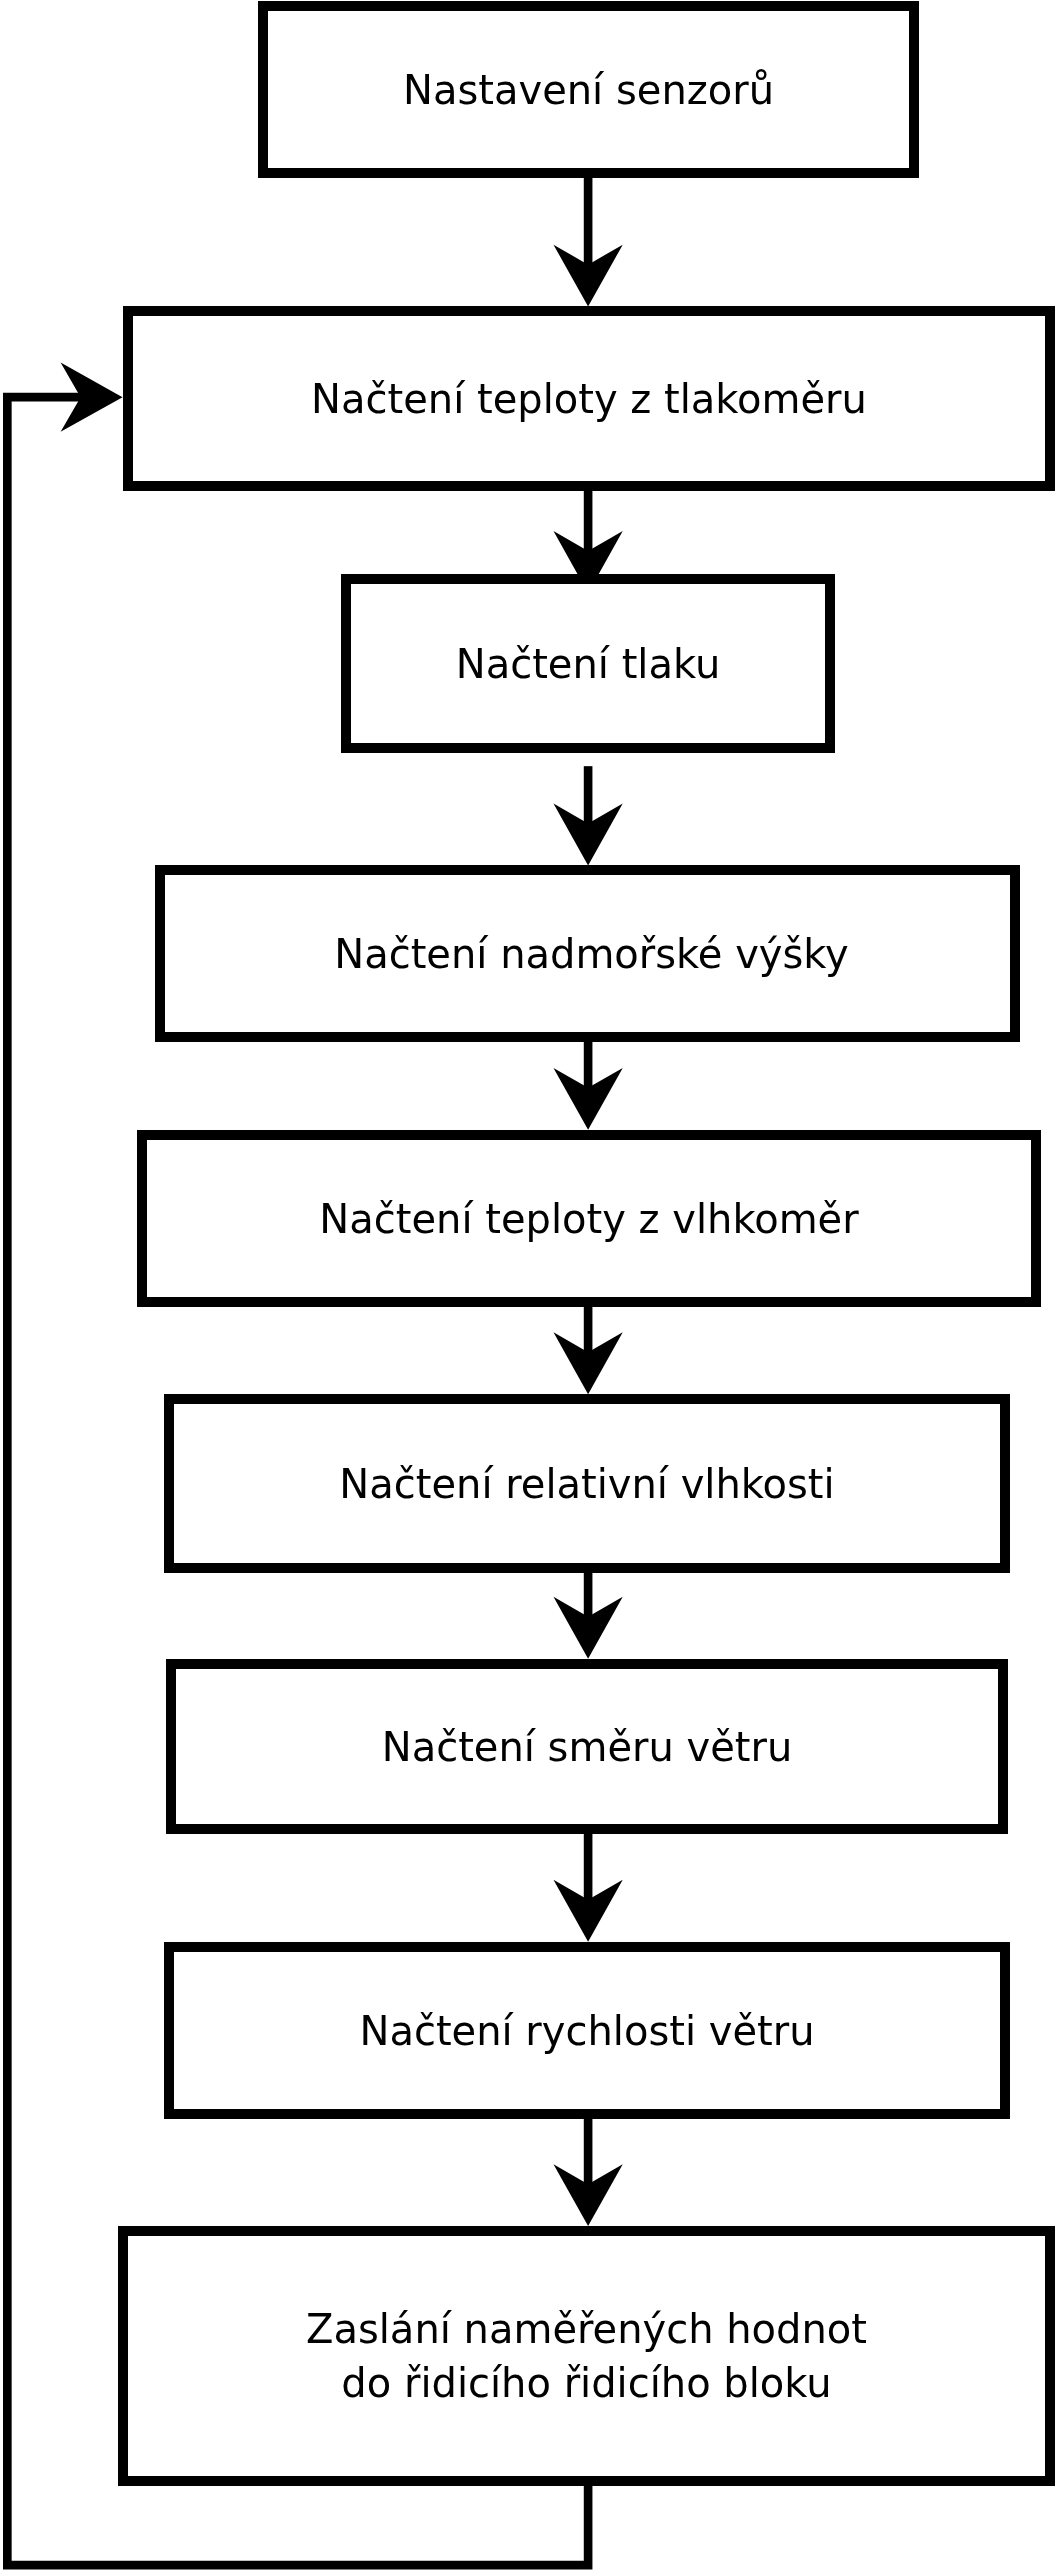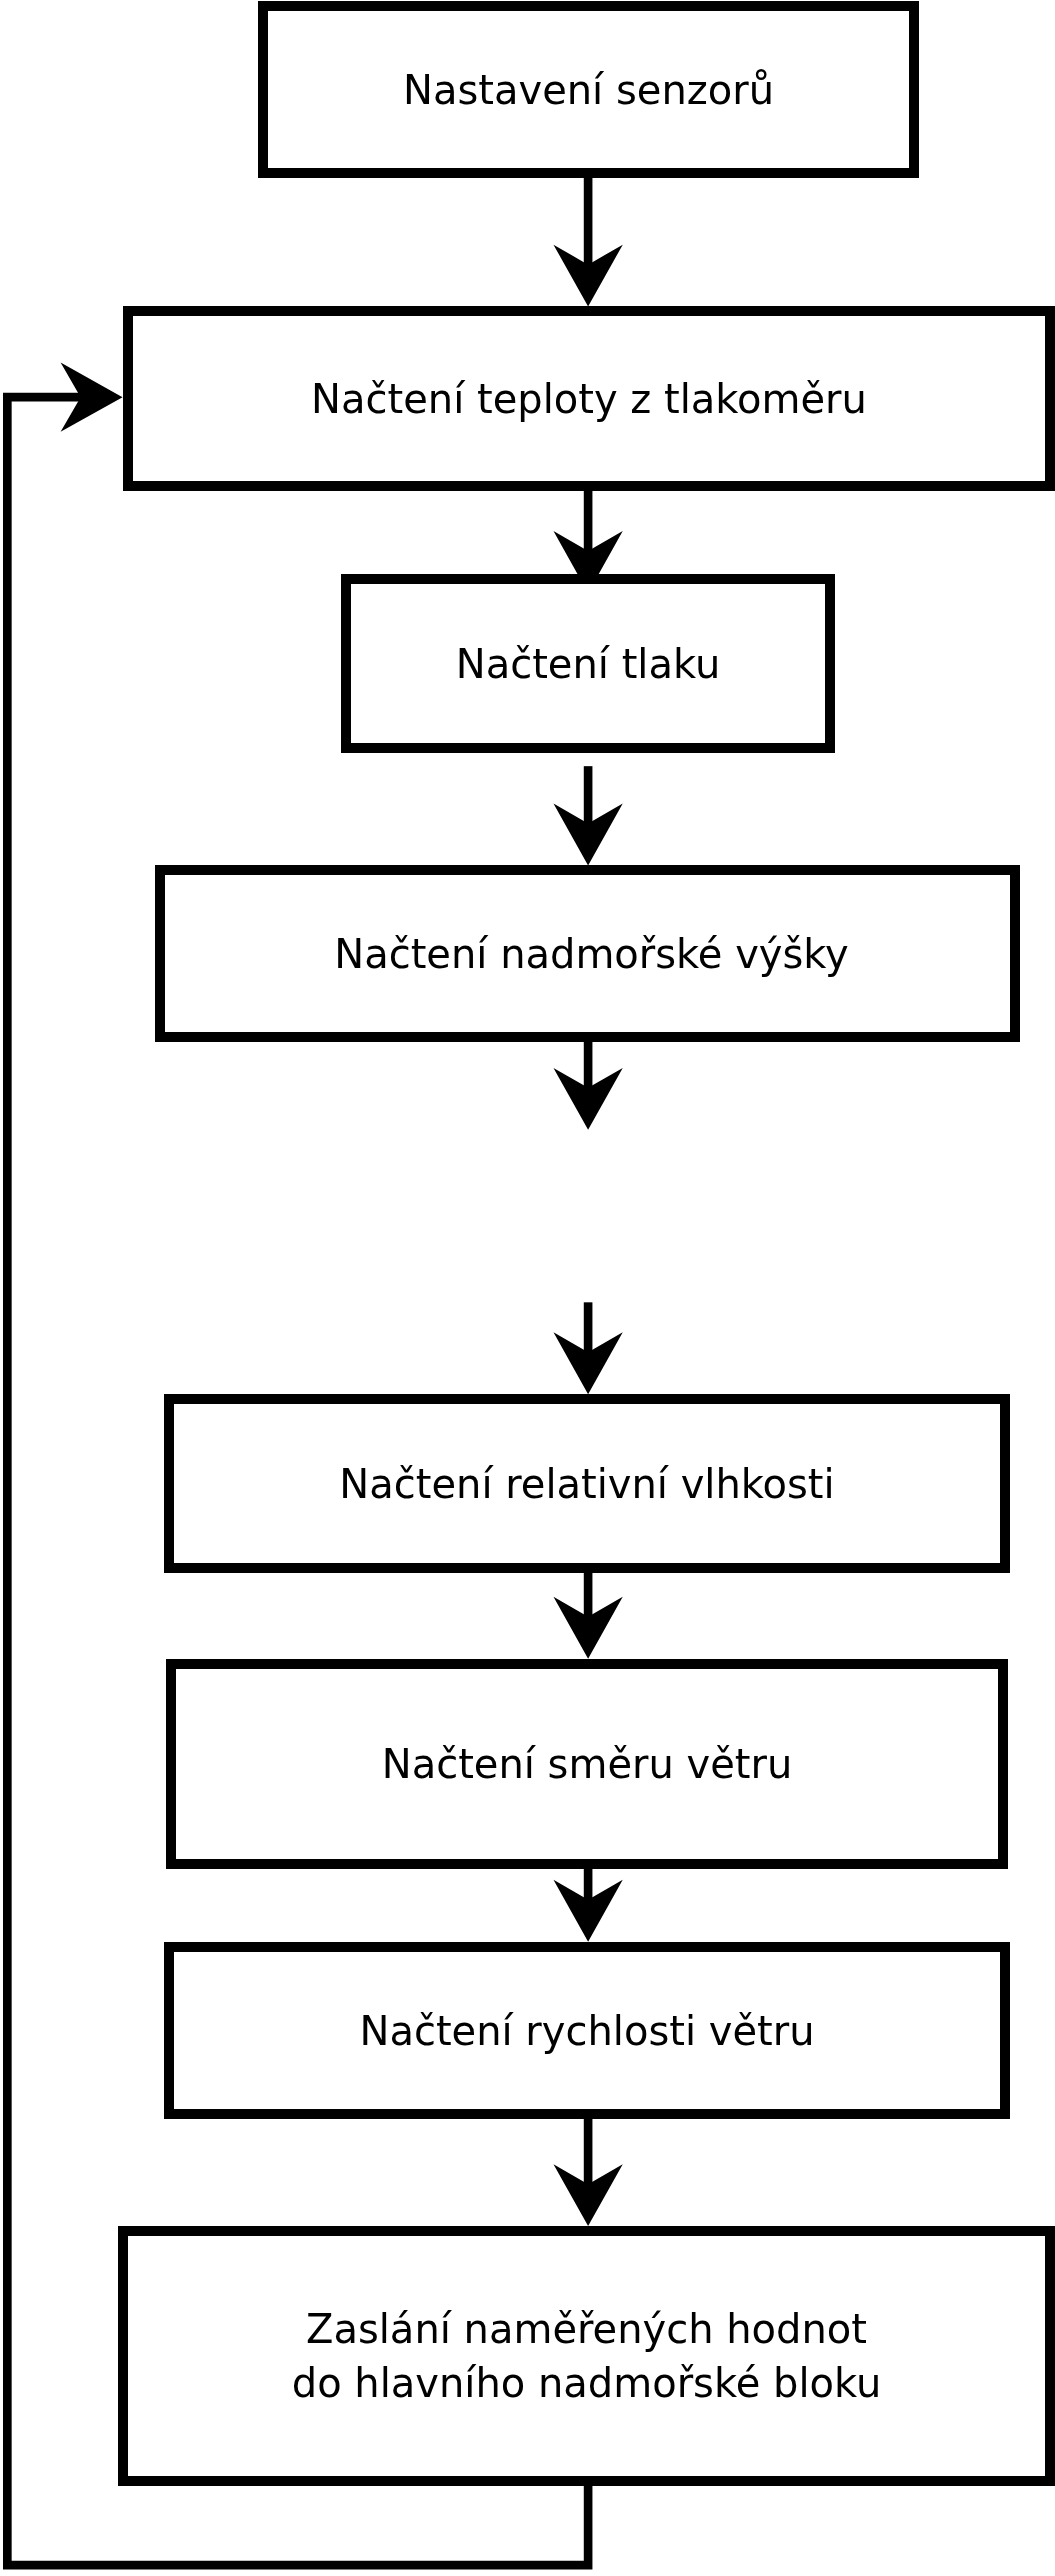--- a/index.html
+++ b/index.html
@@ -37,21 +37,21 @@
     line-height: 1.35;
     white-space: nowrap;
   }
   
   .n1 { left: 258px;  top: 1.3px;    width: 661px;  height: 177px; }
   .n2 { left: 123px;  top: 306px;  width: 932px; height: 185px; }
   .n3 { left: 341px;  top: 574px;  width: 494px;  height: 179px; }
   .n4 { left: 155px;  top: 865px; width: 865px; height: 177px; padding-left: 8px; }
   .n5 { left: 137px;  top: 1130px; width: 904px; height: 177px; }
   .n6 { left: 164px;  top: 1394px; width: 846px; height: 179px; }
-  .n7 { left: 166px;  top: 1659px; width: 842px; height: 210px; }
+  .n7 { left: 166px;  top: 1659px; width: 842px; height: 175px; }
   .n8 { left: 164px;  top: 1942px; width: 846px; height: 177px; }
   .n9 { left: 118px;  top: 2226px; width: 937px; height: 260px; }
   .shaft {
     stroke: #000000;
     stroke-width: 13;
     fill: none;
   }
   .head {
     fill: #000000;
     stroke: none;
@@ -119,32 +119,35 @@
   </div>
 
   <div class="node n3">
     <span>Načtení tlaku</span>
   </div>
 
   <div class="node n4">
     <span>Načtení nadmořské výšky</span>
   </div>
 
+  <div class="node n5">
+    <span>Načtení teploty z vlhkoměr</span>
+  </div>
 
   <div class="node n6">
     <span>Načtení relativní vlhkosti</span>
   </div>
 
   <div class="node n7">
     <span>Načtení směru větru</span>
   </div>
 
   <div class="node n8">
     <span>Načtení rychlosti větru</span>
   </div>
 
   <div class="node n9">
     <span>Zaslání naměřených hodnot</span>
-    <span>do hlavního nadmořské bloku</span>
+    <span>do řidicího řidicího bloku</span>
   </div>
 
 </div>
 
 
 </body></html>

